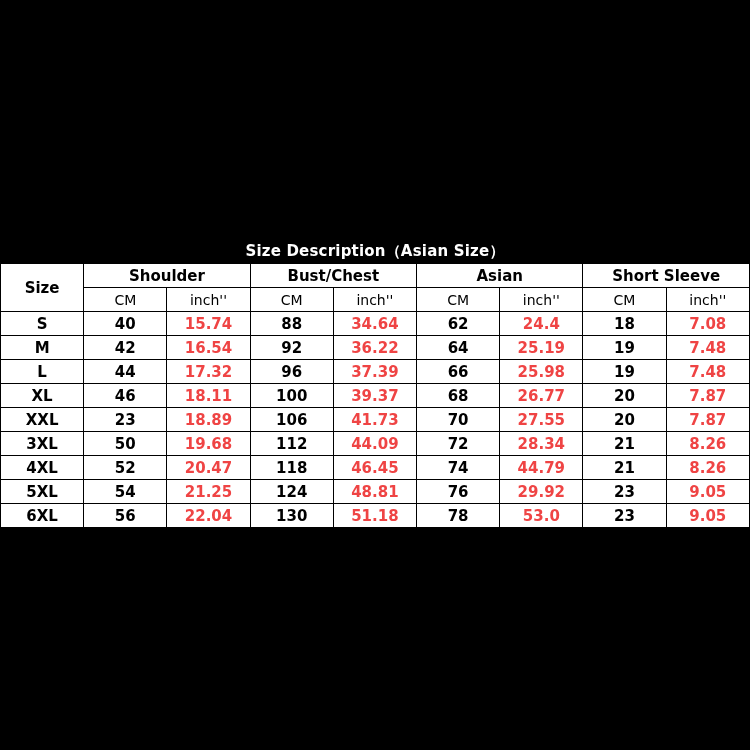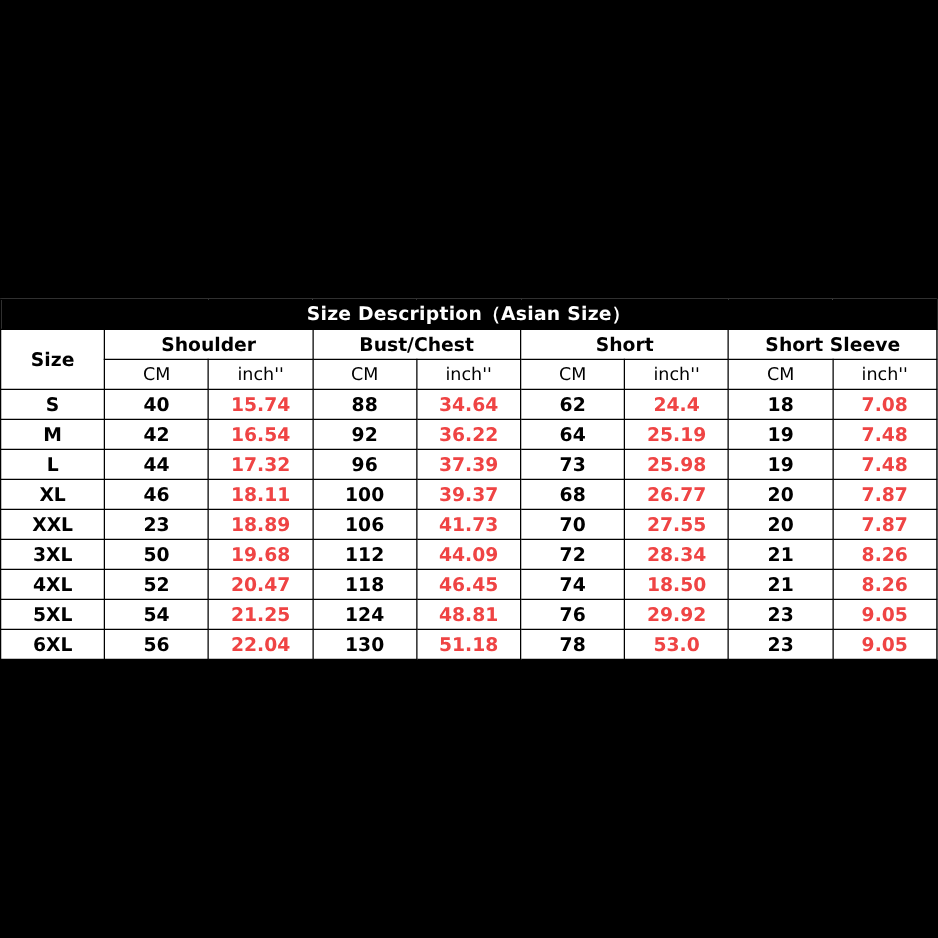--- a/index.html
+++ b/index.html
@@ -101,21 +101,21 @@
       </colgroup>
       <tbody>
         <tr class="title-row">
           <td colspan="9">Size Description（Asian Size）</td>
         </tr>
 
         <tr class="group-row">
           <td rowspan="2" class="size-col">Size</td>
           <td colspan="2">Shoulder</td>
           <td colspan="2">Bust/Chest</td>
-          <td colspan="2">Short</td>
+          <td colspan="2">Asian</td>
           <td colspan="2">Short Sleeve</td>
         </tr>
 
         <tr class="unit-row">
           <td>CM</td>
           <td class="inch">inch''</td>
           <td>CM</td>
           <td class="inch">inch''</td>
           <td>CM</td>
           <td class="inch">inch''</td>
@@ -146,21 +146,21 @@
           <td>19</td>
           <td class="inch">7.48</td>
         </tr>
 
         <tr class="data-row">
           <td class="size-col">L</td>
           <td>44</td>
           <td class="inch">17.32</td>
           <td>96</td>
           <td class="inch">37.39</td>
-          <td>73</td>
+          <td>66</td>
           <td class="inch">25.98</td>
           <td>19</td>
           <td class="inch">7.48</td>
         </tr>
 
         <tr class="data-row">
           <td class="size-col">XL</td>
           <td>46</td>
           <td class="inch">18.11</td>
           <td>100</td>
@@ -195,21 +195,21 @@
           <td class="inch">8.26</td>
         </tr>
 
         <tr class="data-row">
           <td class="size-col">4XL</td>
           <td>52</td>
           <td class="inch">20.47</td>
           <td>118</td>
           <td class="inch">46.45</td>
           <td>74</td>
-          <td class="inch">18.50</td>
+          <td class="inch">44.79</td>
           <td>21</td>
           <td class="inch">8.26</td>
         </tr>
 
         <tr class="data-row">
           <td class="size-col">5XL</td>
           <td>54</td>
           <td class="inch">21.25</td>
           <td>124</td>
           <td class="inch">48.81</td>

